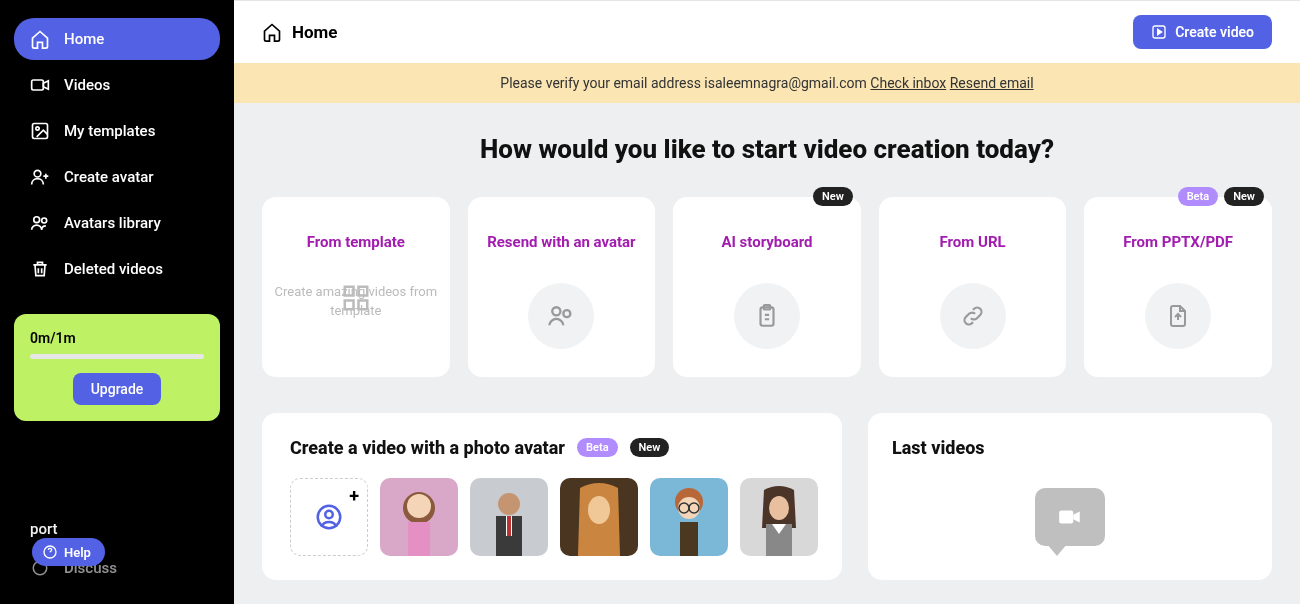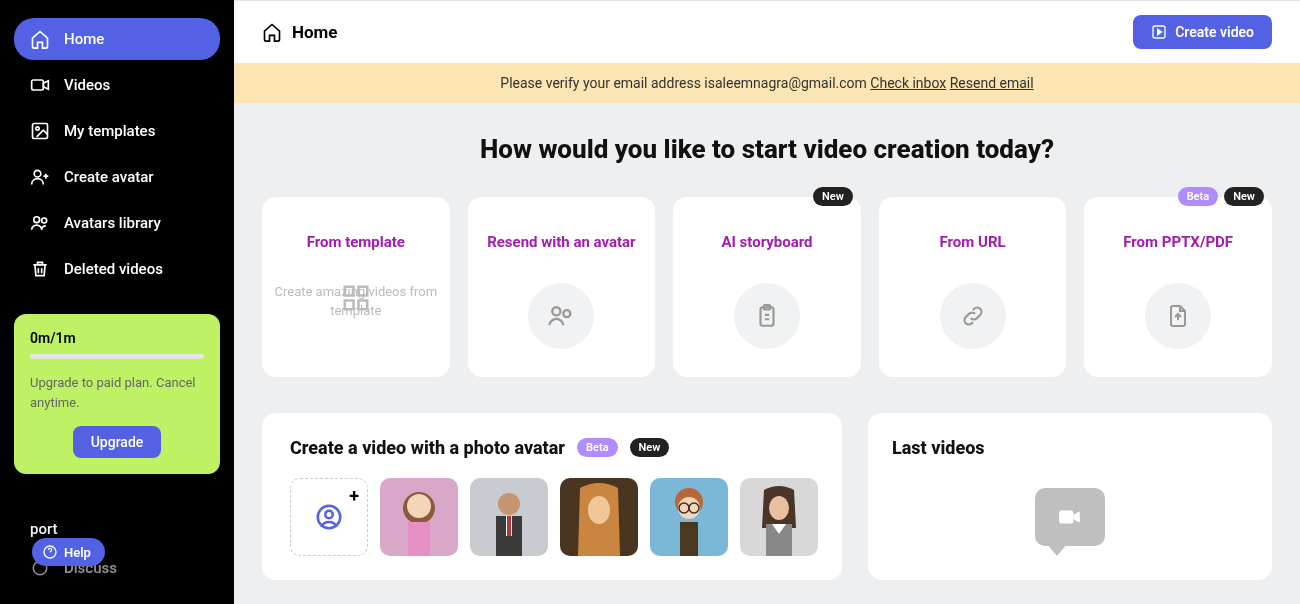--- a/index.html
+++ b/index.html
@@ -123,21 +123,20 @@
             <path d="M4 7h16M9 7V4h6v3M6 7l1 13h10l1-13M10 11v6M14 11v6"></path>
           </svg>
         </span>
       <span>Deleted videos</span>
     </div>
   </nav>
 
   <div class="usage-card">
     <div class="usage-meter">0m/1m</div>
     <div class="usage-bar"></div>
-    <div class="usage-text">Upgrade to paid plan. Cancel anytime.</div>
     <button class="upgrade-btn">Upgrade</button>
   </div>
 
   <div class="bottom-links">
     <div class="nav-item">
       <span>port</span>
     </div>
     <div class="nav-item" style="opacity:0.6;">
       <span class="nav-icon">
           <svg width="18" height="18" viewBox="0 0 24 24" fill="none" stroke="#fff" stroke-width="2">

